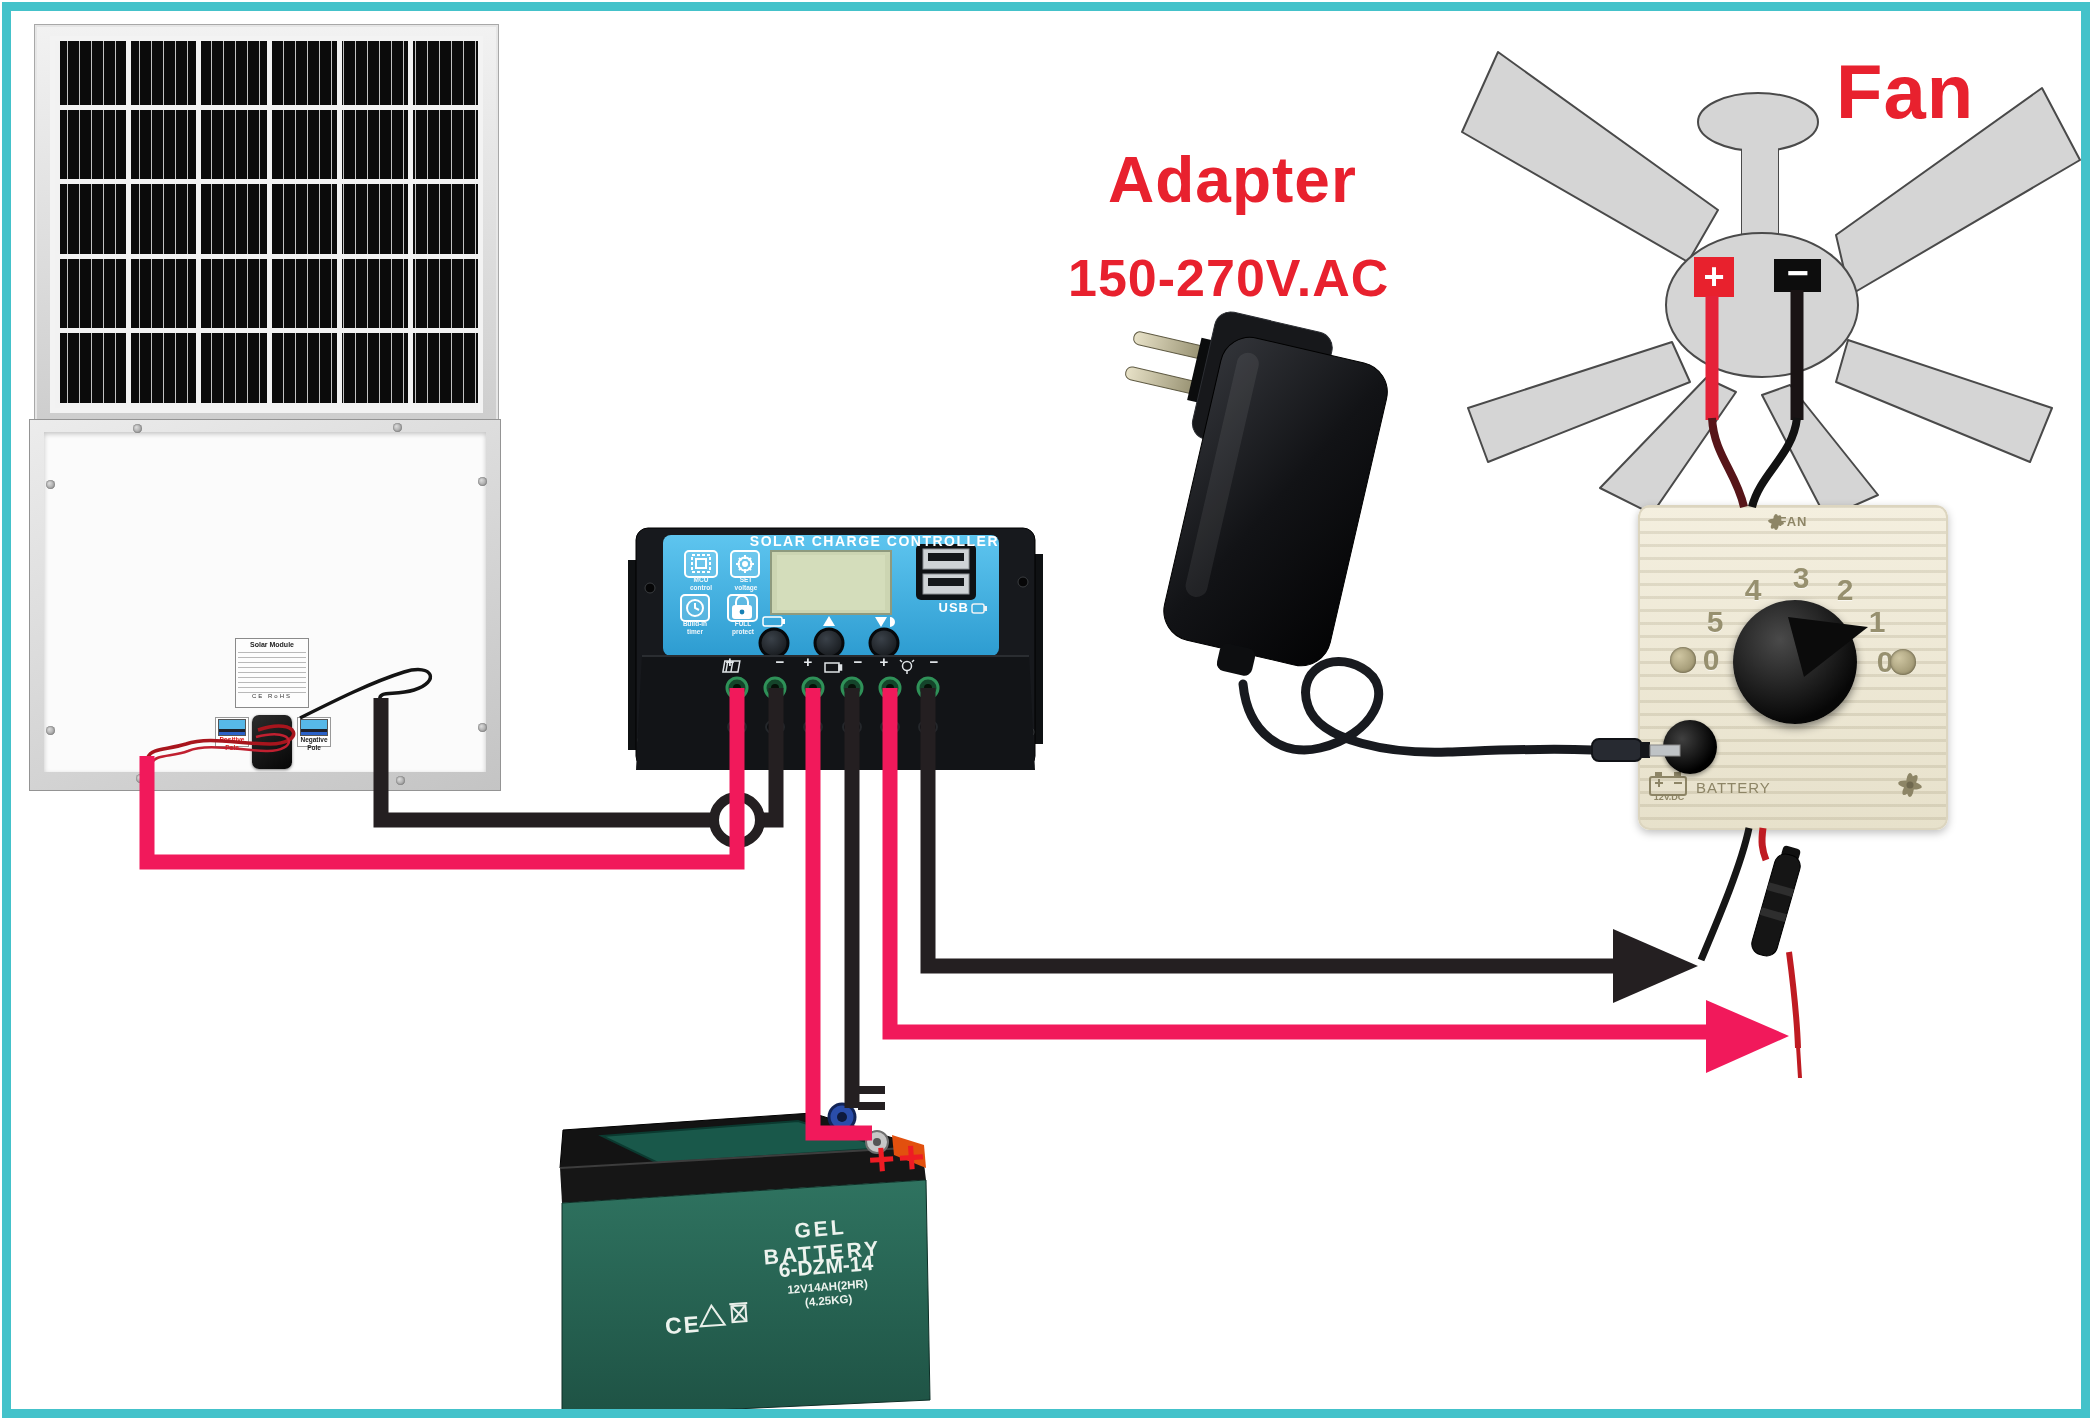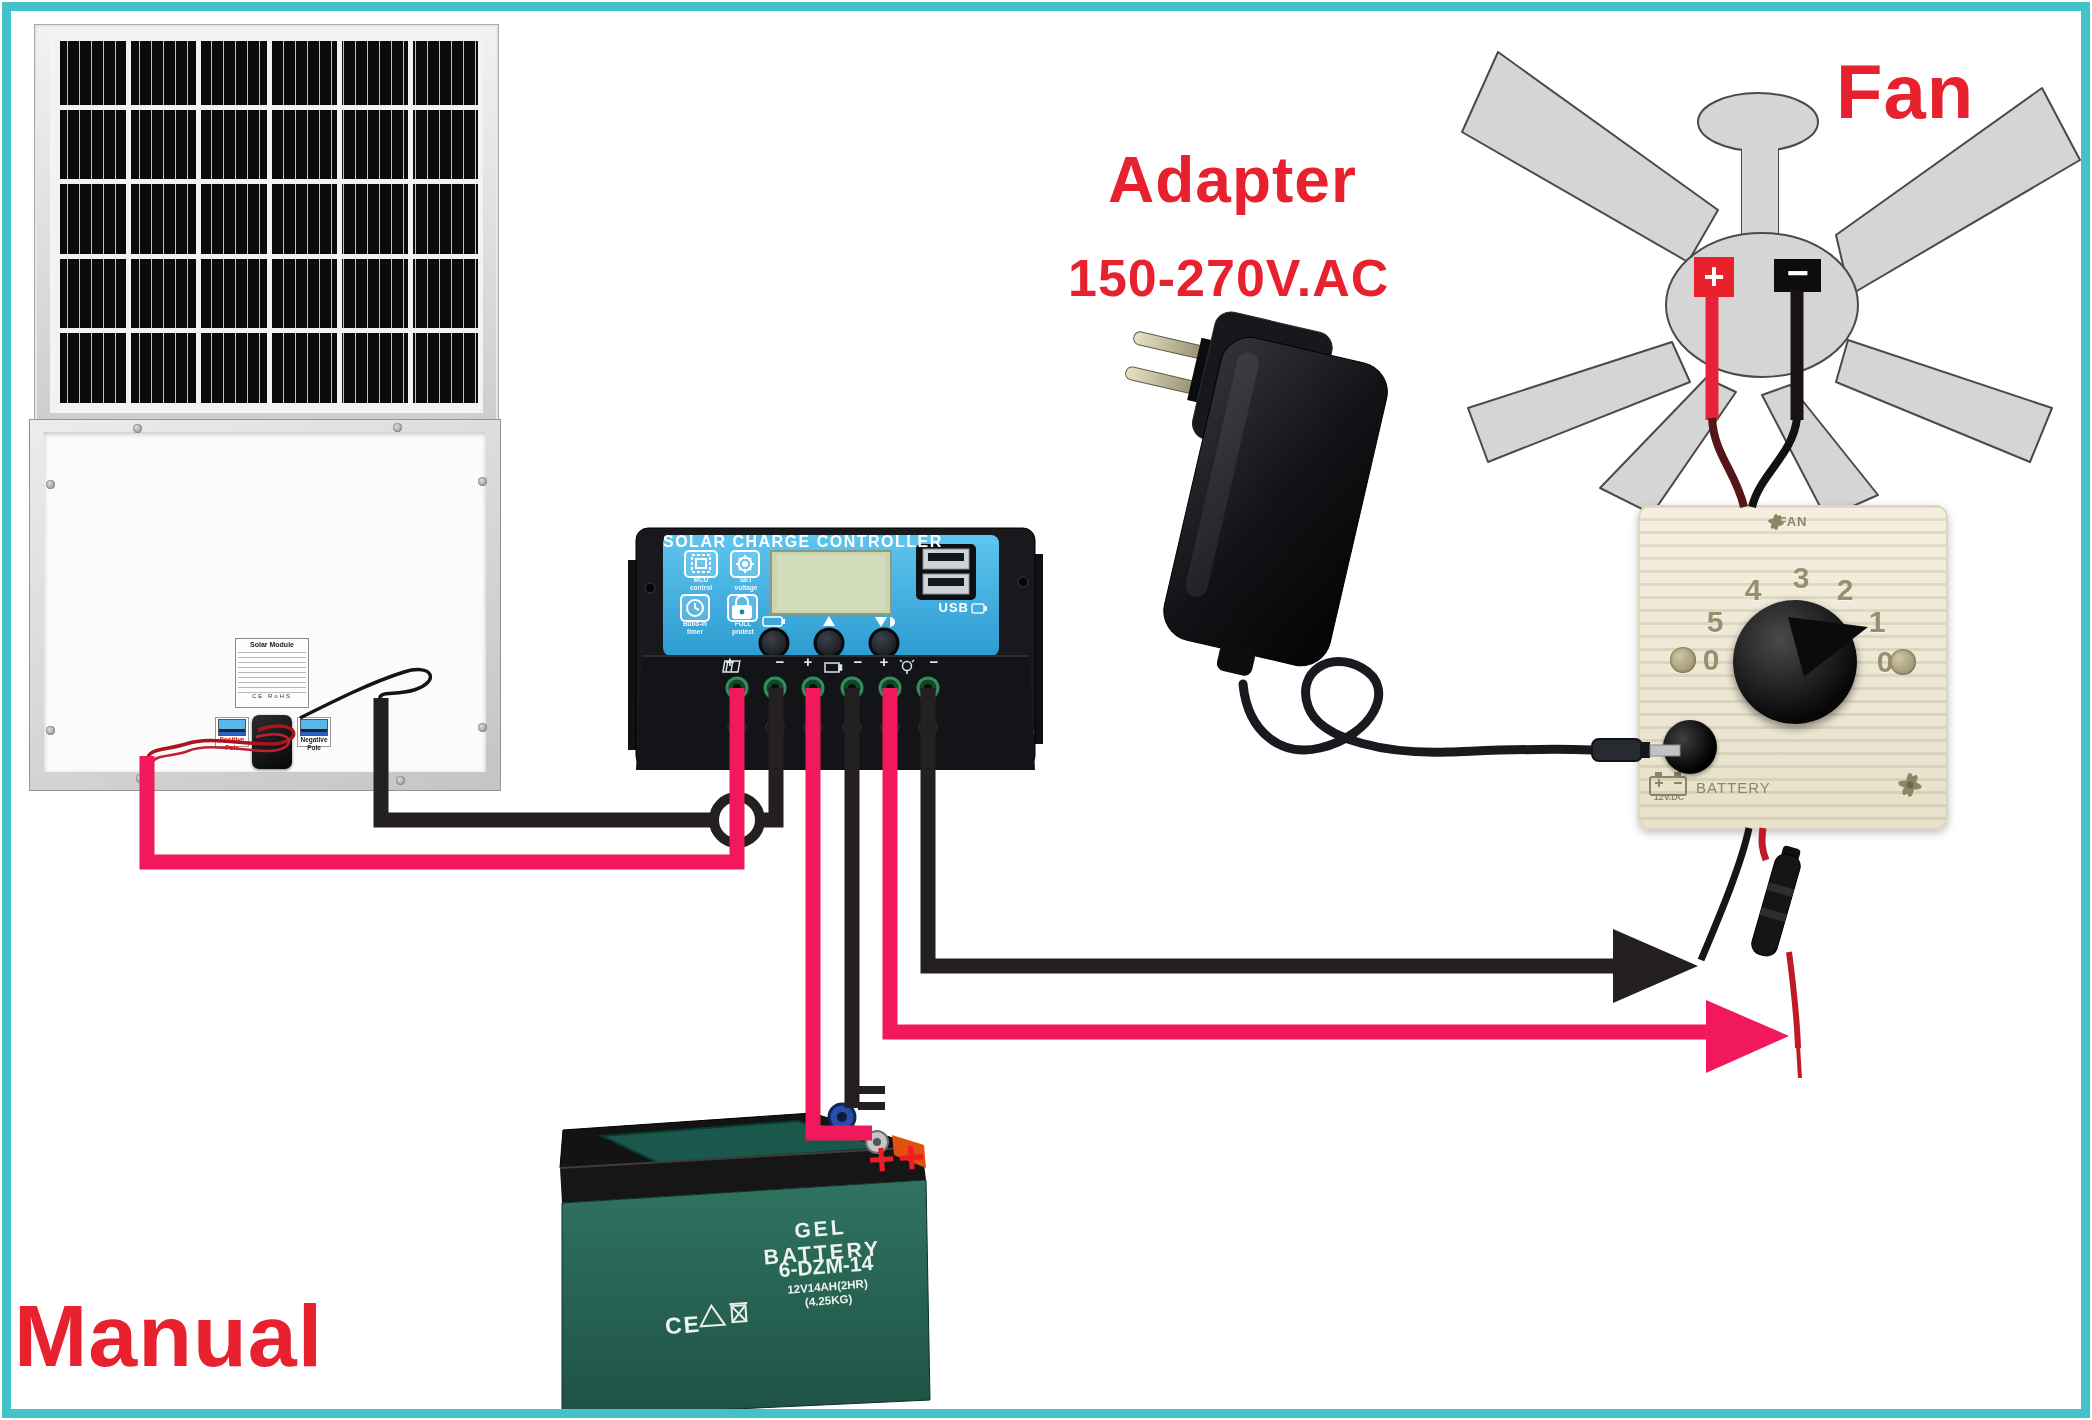--- a/index.html
+++ b/index.html
@@ -36,21 +36,21 @@
   .jbox{position:absolute;left:222px;top:295px;width:40px;height:54px;border-radius:7px;background:linear-gradient(145deg,#2c2c2c,#060606);box-shadow:0 1px 3px rgba(0,0,0,.5)}
   .badge{position:absolute;width:34px;height:30px;background:#fff;border:1px solid #999;text-align:center}
   .badge .pic{display:block;margin:1px auto 0;width:28px;height:17px;background:linear-gradient(180deg,#57b8e8 0 60%,#1d1f2a 60% 78%,#2a61c8 78%);border:1px solid #555}
   .badge .cap{display:block;font-size:6.5px;font-weight:bold;line-height:1.2}
   .cap-pos{color:#d11}
   .cap-neg{color:#222}
 
   
   .controller{left:628px;top:524px;width:415px;height:250px}
   .controller .txt{position:absolute;color:#fff;font-weight:bold}
-  .ctl-title{left:35px;top:9px;width:336px;text-align:left;font-size:16px;letter-spacing:1.5px}
+  .ctl-title{left:35px;top:9px;width:336px;text-align:right;font-size:14px;letter-spacing:1.5px}
   .feat{position:absolute;font-size:6.5px;font-weight:bold;color:#f2f7fb;text-align:center;white-space:pre-line;line-height:1.2}
   .usb-lab{left:291px;top:76px;width:50px;text-align:right;font-size:13px;letter-spacing:1px}
   .tsign{position:absolute;top:129px;width:16px;text-align:center;font-size:15px;font-weight:bold;color:#e8ecef}
 
   
   .speedctl{left:1638px;top:505px;width:310px;height:325px;border-radius:12px;
      background:repeating-linear-gradient(180deg,rgba(125,115,82,.16) 0 3px,transparent 3px 13px),linear-gradient(180deg,#f4efdf,#e7e1cb);
      box-shadow:0 3px 8px rgba(0,0,0,.25),inset 0 0 0 2px #dcd5bf}
   .fanport{position:absolute;left:0;top:9px;width:100%;text-align:center;font-size:13px;font-weight:bold;color:#8d8566;letter-spacing:1px}
   .dial{position:absolute;width:30px;text-align:center;font-size:30px;font-weight:bold;color:#97906f;text-shadow:0 1px 0 rgba(255,255,255,.6)}
@@ -330,21 +330,20 @@
       <span class="b-cap">12V14AH(2HR)</span>
       <span class="b-wt">(4.25KG)</span>
       <span class="b-ce">CE</span>
     </div>
     <span class="b-plus abs">++</span>
   </div>
 
   <div class="red-head" id="t-adapter">Adapter</div>
   <div class="red-head" id="t-voltage">150-270V.AC</div>
   <div class="red-head" id="t-fan">Fan</div>
-  <div class="red-head" id="t-manual">Manual</div>
 
   <svg class="overlay" viewBox="0 0 2092 1420">
     <g fill="none" stroke-linejoin="miter">
       <path d="M258,730 C300,716 306,744 270,744 C240,744 208,736 186,744 C166,750 152,748 148,757" stroke="#a8151d" stroke-width="3.5"></path>
       <path d="M256,737 C298,726 298,752 266,751 C238,750 206,743 188,751 C172,757 156,754 152,763" stroke="#c02030" stroke-width="2.5"></path>
       <path d="M300,718 C336,700 372,682 404,672 C434,663 440,682 414,690 C394,696 378,690 380,700" stroke="#141414" stroke-width="3.5"></path>
       <path d="M381,698 L381,820 L713,820" stroke="#241f21" stroke-width="15"></path>
       <path d="M761,820 L776,820 L776,688" stroke="#241f21" stroke-width="15"></path>
       <circle cx="737" cy="820" r="23" stroke="#241f21" stroke-width="10"></circle>
       <path d="M737,688 L737,862 L147,862 L147,756" stroke="#f1195b" stroke-width="15"></path>

